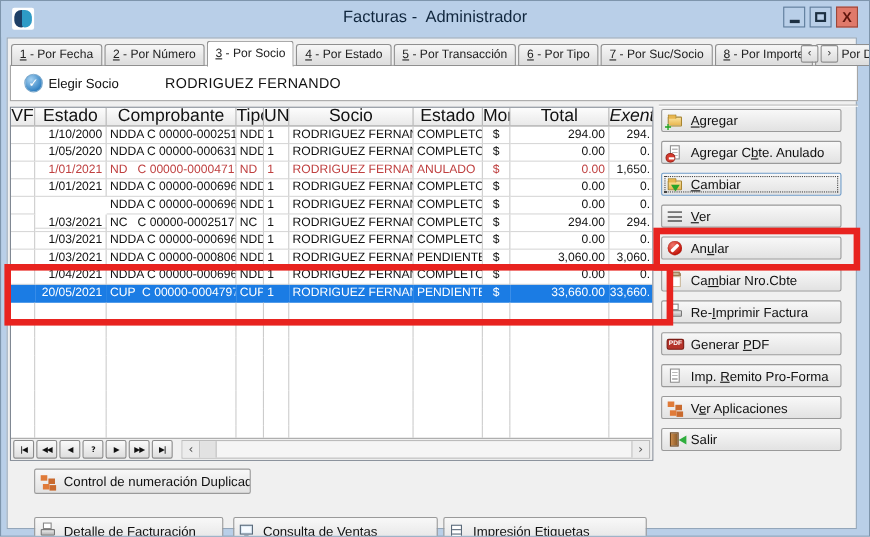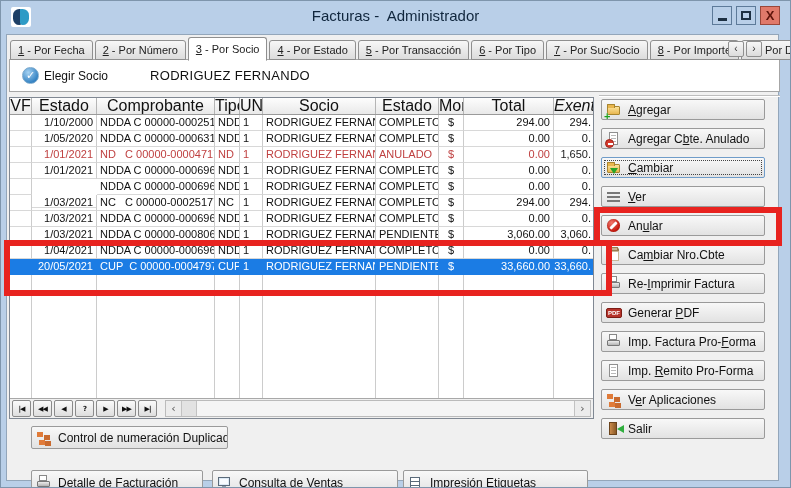--- a/index.html
+++ b/index.html
@@ -454,27 +454,20 @@
           <span>Re-<u>I</u>mprimir Factura</span>
         </button>
         <button class="btn">
           <span class="icon">
             <i class="pdfbox">PDF</i>
           </span>
           <span>Generar <u>P</u>DF</span>
         </button>
         <button class="btn">
           <span class="icon">
-            <i class="prt-paper"></i>
-            <i class="prt-body"></i>
-          </span>
-          <span>Imp. Factura Pro-<u>F</u>orma</span>
-        </button>
-        <button class="btn">
-          <span class="icon">
             <i class="page"></i>
           </span>
           <span>Imp. <u>R</u>emito Pro-Forma</span>
         </button>
         <button class="btn">
           <span class="icon">
             <i class="diag"></i>
           </span>
           <span>V<u>e</u>r Aplicaciones</span>
         </button>

